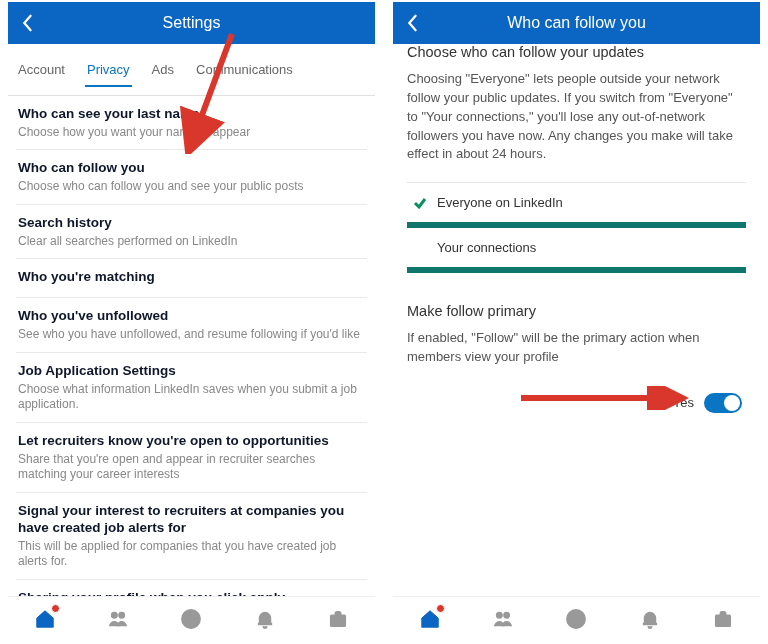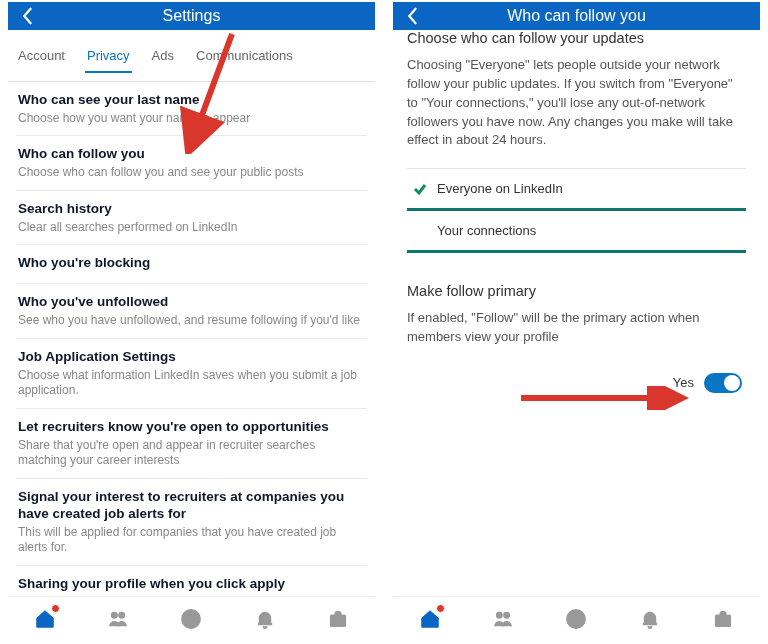--- a/index.html
+++ b/index.html
@@ -17,21 +17,21 @@
     position: relative;
     flex: 1 1 50%;
     display: flex;
     flex-direction: column;
     background: #fff;
     min-width: 0;
   }
   .header {
     background: #0a66c2;
     color: #fff;
-    height: 28px;
+    height: 42px;
     display: flex;
     align-items: center;
     position: relative;
   }
   .back {
     position: absolute;
     left: 12px;
     top: 0;
     bottom: 0;
     display: flex;
@@ -133,21 +133,21 @@
     line-height: 1.45;
     margin-bottom: 18px;
   }
   .options {
     border-top: 1px solid #e6e6e6;
   }
   .option {
     display: flex;
     align-items: center;
     padding: 12px 2px;
-    border-bottom: 3px solid #0f766e;
+    border-bottom: 6px solid #0f766e;
     font-size: 13px;
     cursor: pointer;
   }
   .option .check {
     width: 22px;
     display: inline-flex;
     justify-content: center;
     color: #0a8f5e;
     margin-right: 6px;
   }
@@ -225,21 +225,21 @@
     </div>
     <div class="row">
       <div class="row-title">Who can follow you</div>
       <div class="row-sub">Choose who can follow you and see your public posts</div>
     </div>
     <div class="row">
       <div class="row-title">Search history</div>
       <div class="row-sub">Clear all searches performed on LinkedIn</div>
     </div>
     <div class="row">
-      <div class="row-title">Who you're blocking</div>
+      <div class="row-title">Who you're matching</div>
     </div>
     <div class="row">
       <div class="row-title">Who you've unfollowed</div>
       <div class="row-sub">See who you have unfollowed, and resume following if you'd like</div>
     </div>
     <div class="row">
       <div class="row-title">Job Application Settings</div>
       <div class="row-sub">Choose what information LinkedIn saves when you submit a job application.</div>
     </div>
     <div class="row">

